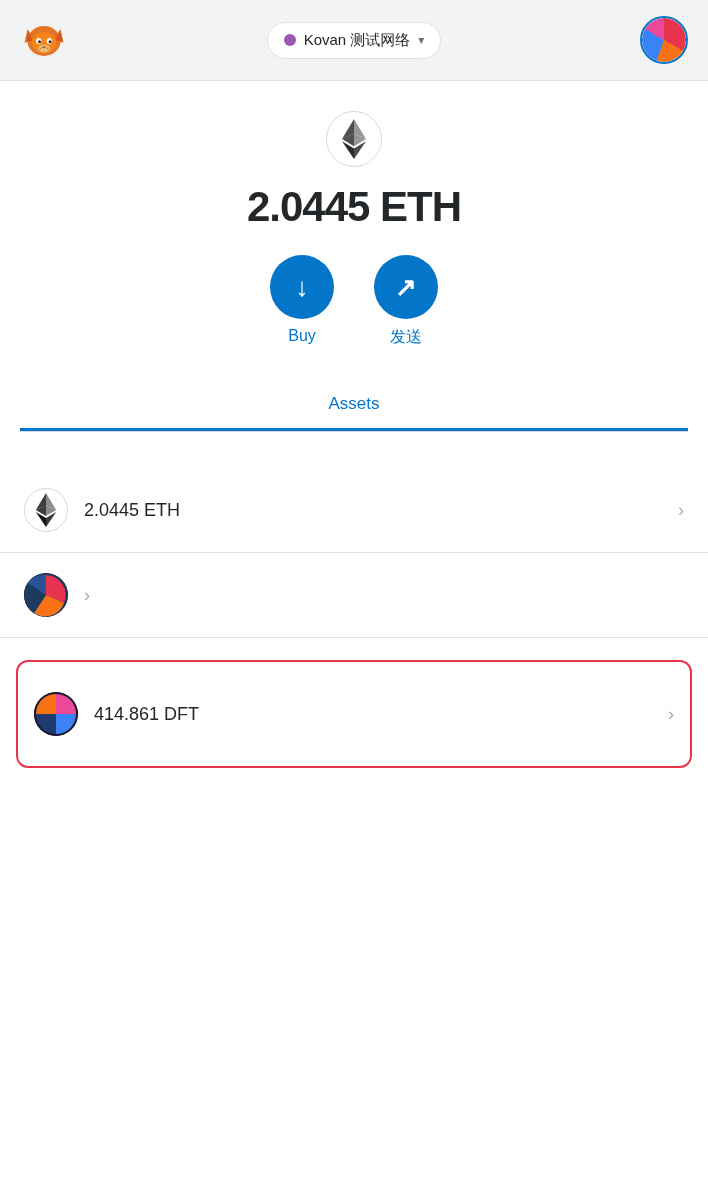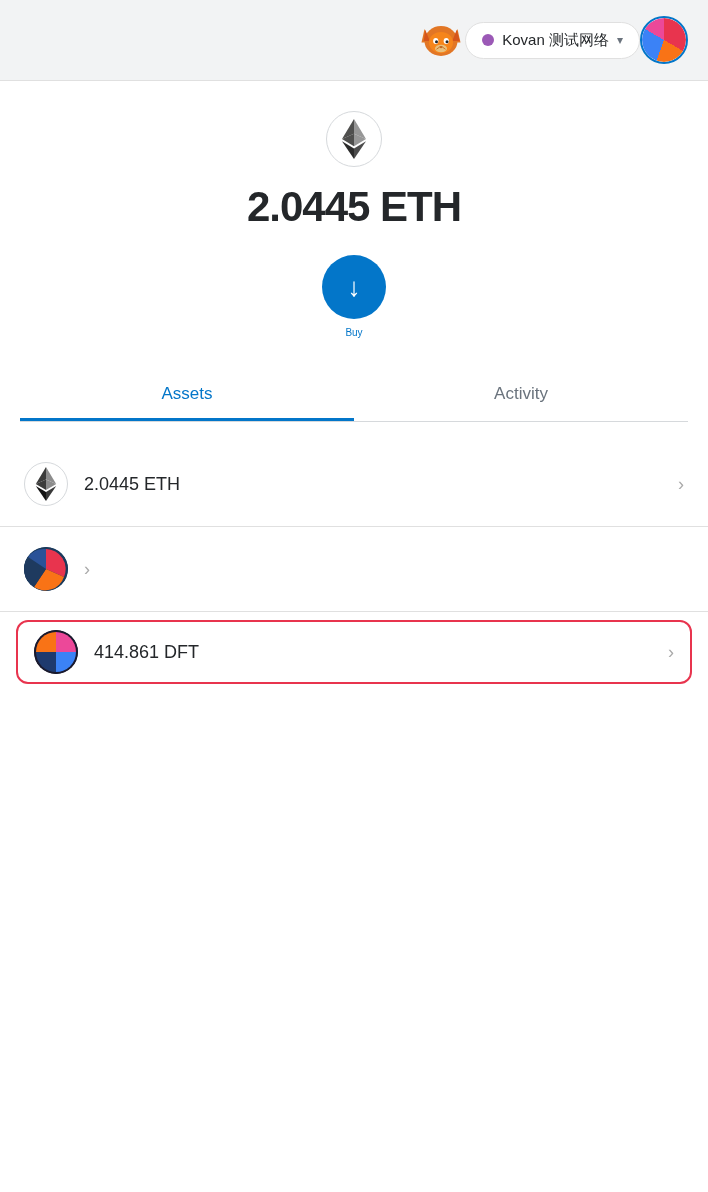--- a/index.html
+++ b/index.html
@@ -9,21 +9,21 @@
       font-family: -apple-system, BlinkMacSystemFont, 'Segoe UI', sans-serif;
       background: #f2f3f4;
       overflow-x: hidden;
     }
 
     
     .header {
       background: #f2f3f4;
       display: flex;
       align-items: center;
-      justify-content: flex-end;
+      justify-content: space-between;
       padding: 14px 20px;
       border-bottom: 1px solid #e0e0e0;
     }
     .metamask-logo {
       width: 48px;
       height: 48px;
     }
     .network-selector {
       display: flex;
       align-items: center;
@@ -127,32 +127,33 @@
     }
     .action-circle.inactive {
       background: #b8d4f0;
     }
     .action-icon {
       color: white;
       font-size: 24px;
       font-weight: bold;
     }
     .action-label {
-      font-size: 10px;
+      font-size: 16px;
       font-weight: 500;
     }
     .action-label.active { color: #0376c9; }
     .action-label.inactive { color: #9da4ab; }
 
     
     .tabs {
       display: flex;
       width: 100%;
       border-bottom: 1px solid #d6d9dc;
-      margin-bottom: 0;
+      margin-bottom: 16px;
+      align-items: center;
     }
     .tab {
       flex: 1;
       text-align: center;
       padding: 14px 0;
       font-size: 17px;
       font-weight: 500;
       cursor: pointer;
     }
     .tab.active {
@@ -171,22 +172,22 @@
       display: flex;
       align-items: center;
       padding: 20px 24px;
       border-bottom: 1px solid #e0e0e0;
       cursor: pointer;
       position: relative;
     }
     .asset-item.highlighted {
       border: 2px solid #e8344e;
       border-radius: 12px;
-      margin: 8px 16px;
-      padding: 8px 16px;
+      margin: 22px 16px;
+      padding: 30px 16px;
     }
     .asset-icon {
       width: 44px;
       height: 44px;
       border-radius: 50%;
       margin-right: 16px;
       flex-shrink: 0;
       display: flex;
       align-items: center;
       justify-content: center;
@@ -299,25 +300,30 @@
 
     <div class="balance-amount">2.0445 ETH</div>
 
     <div class="action-buttons">
       <div class="action-btn-group">
         <div class="action-circle active">
           <span class="action-icon arrow-down-icon"></span>
         </div>
         <span class="action-label active">Buy</span>
       </div>
+      <div class="action-btn-group">
+        <div class="action-circle active">
+          <span class="action-icon arrow-up-right-icon"></span>
+        </div>
+        <span class="action-label active">发送</span>
+      </div>
     </div>
 
     <div class="tabs">
       <div class="tab active">Assets</div>
-      <div class="tab inactive">Activity</div>
     </div>
 
   </div>
 
   <div class="asset-list">
 
     <div class="asset-item">
       <div class="asset-icon eth-asset">
         <svg width="24" height="34" viewBox="0 0 28 40" xmlns="http://www.w3.org/2000/svg">
           <polygon points="14,0 14,14.7 26,20 14,0" fill="#8c8c8c"></polygon>

